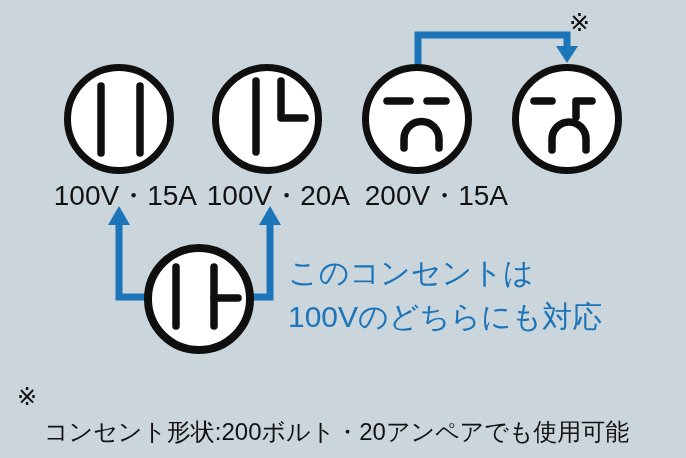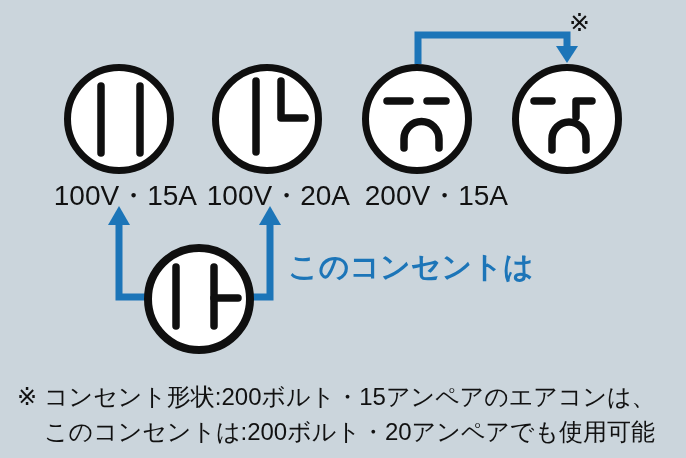--- a/index.html
+++ b/index.html
@@ -15,22 +15,22 @@
   .arrow-line{fill:none;stroke:#1c75b8;stroke-width:7;}
   .arrow-head{fill:#1c75b8;stroke:none;}
   .outlet-label{
     position:absolute;top:177px;width:160px;text-align:right;
     font-size:28px;font-weight:500;color:#111;white-space:nowrap;
   }
   .top-marker{
     position:absolute;left:569px;top:8px;font-size:25px;color:#111;font-weight:500;
   }
   .callout{
-    position:absolute;left:288px;top:245px;
-    color:#1c75b8;font-size:30px;font-weight:bold;line-height:44px;white-space:nowrap;
+    position:absolute;left:288px;top:251px;
+    color:#1c75b8;font-size:30px;font-weight:normal;line-height:44px;white-space:nowrap;
   }
   .footnote{
     position:absolute;left:17px;top:379px;display:flex;align-items:flex-start;
     font-size:24px;line-height:35px;font-weight:500;color:#111;white-space:nowrap;
   }
   .footnote .marker{width:27px;flex:0 0 auto;}
 </style>
 </head>
 <body>
 
@@ -86,23 +86,24 @@
   </svg>
 
   <div class="outlet-label" style="left:37px">100V・15A</div>
   <div class="outlet-label" style="left:190px">100V・20A</div>
   <div class="outlet-label" style="left:348px">200V・15A</div>
 
   <div class="top-marker">※</div>
 
   <div class="callout">
     <div>このコンセントは</div>
+    <div>100Vのどちらにも対応</div>
   </div>
 
   <div class="footnote">
     <span class="marker">※</span>
     <span>
-      <span>コンセント形状:200ボルト・15アンペアのエアコンは、</span><br>
-      <span>このコンセントは:200ボルト・20アンペアでも使用可能</span>
+      <br>
+      <span>コンセント形状:200ボルト・20アンペアでも使用可能</span>
     </span>
   </div>
 
 </div>
 
 </body></html>

